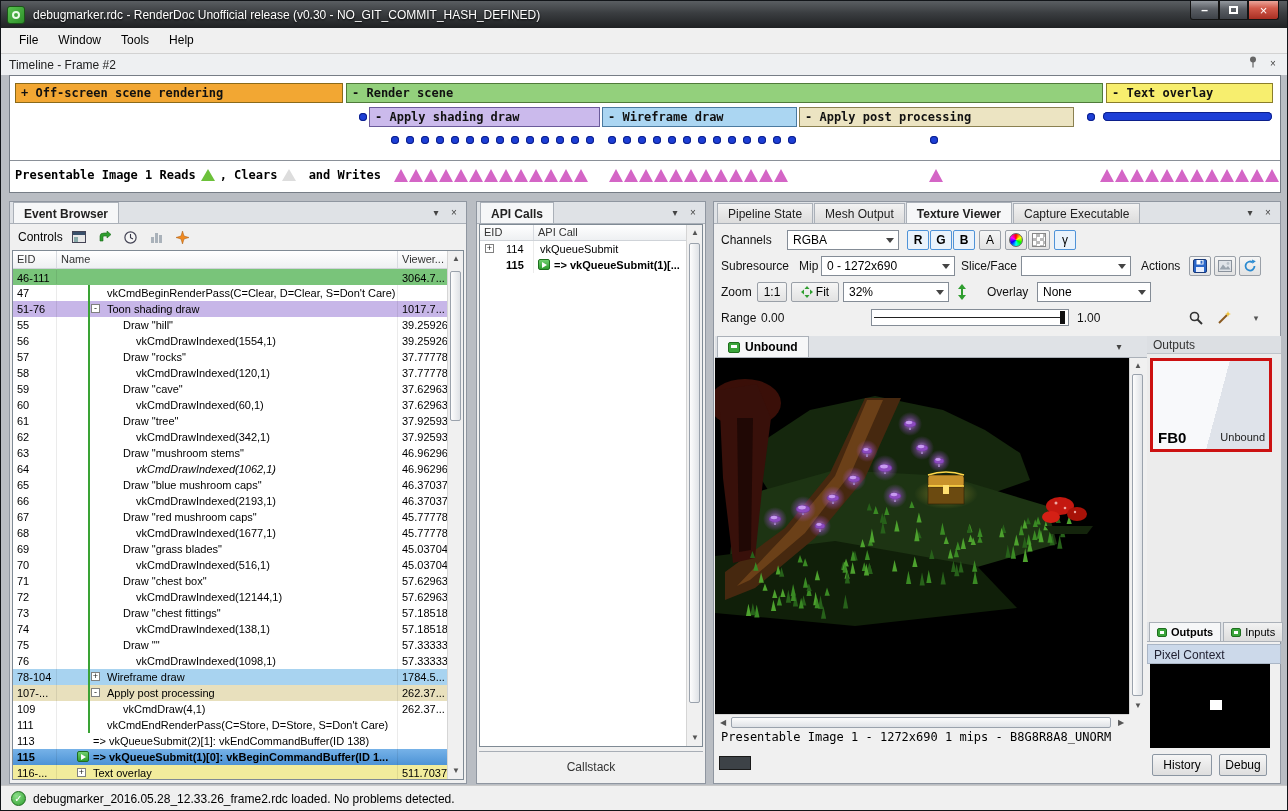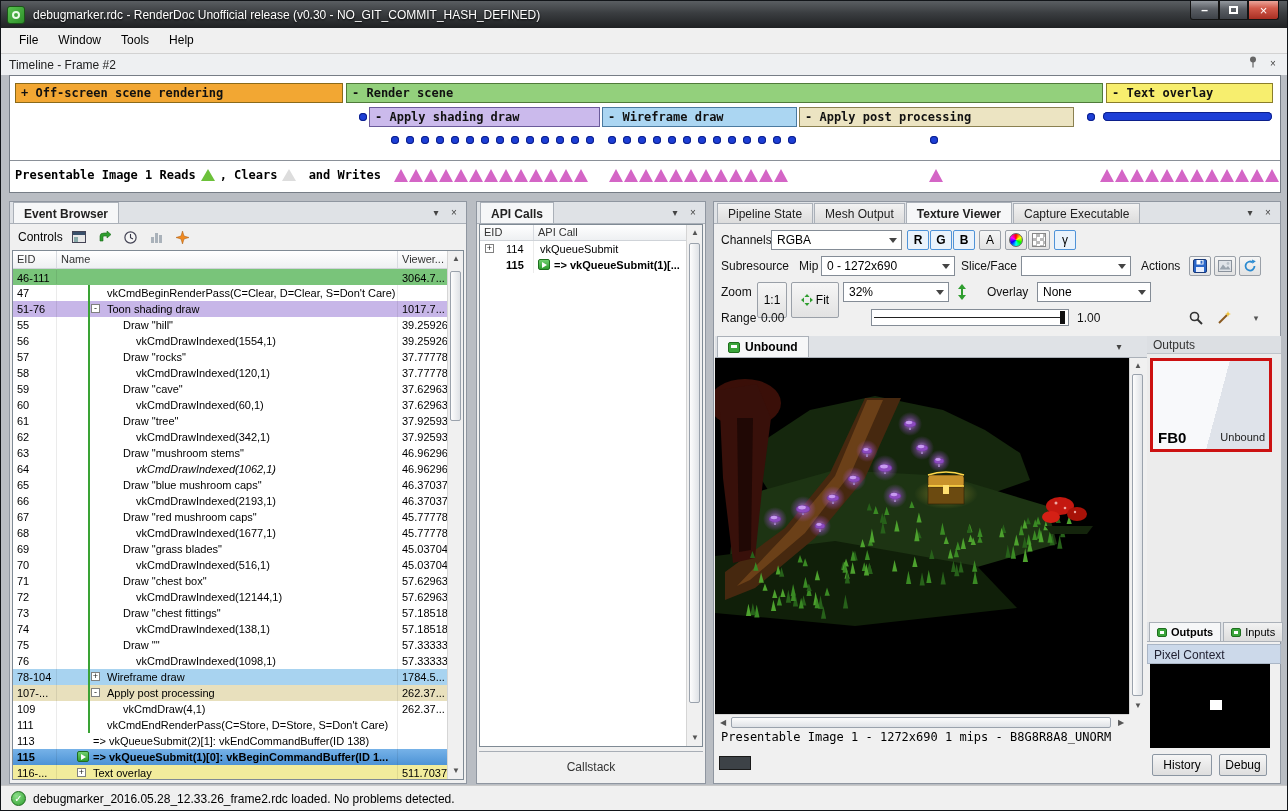--- a/index.html
+++ b/index.html
@@ -87,21 +87,21 @@
 .api-callstack{position:absolute;left:2px;top:549px;right:2px;bottom:2px;border-top:1px solid #a8aeb6;background:#f0f0f0;text-align: center;color:#333;padding-top:8px}
 
 
 .rp-tools{position:absolute;left:1px;top:22px;width:565px;height:112px}
 .trow{position:absolute;left:0;right:0;height:24px}
 .tlabel{position:absolute;top:5px;color:#111;white-space:nowrap}
 .combo{position:absolute;top:2px;height:20px;background:#fff;border:1px solid #848c96;display:flex;align-items:center;padding:0 16px 0 5px;overflow:hidden;white-space:nowrap}
 .carrow{position:absolute;right:4px;top:7px;width:0;height:0;border-left:4px solid transparent;border-right:4px solid transparent;border-top:5px solid #444}
 .tbtn{position:absolute;top:2px;width:22px;height:20px;background:linear-gradient(#f6f6f6,#e2e2e2);border:1px solid #9aa0a8;display:flex;align-items:center;justify-content:center;border-radius:2px}
 .tbtn.on{background:#eaf3fc;border:1px solid #4f93d8}
-.pbtn{position:absolute;top:2px;height:36px;background:linear-gradient(#f6f6f6,#e2e2e2);border:1px solid #9aa0a8;display:flex;align-items:center;justify-content:center;gap:3px;border-radius:2px;padding:0 6px;white-space:nowrap}
+.pbtn{position:absolute;top:2px;height:20px;background:linear-gradient(#f6f6f6,#e2e2e2);border:1px solid #9aa0a8;display:flex;align-items:center;justify-content:center;gap:3px;border-radius:2px;padding:0 6px;white-space:nowrap}
 .wheel{width:14px;height:14px;border-radius:50%;background:conic-gradient(#f00,#ff0,#0f0,#0ff,#00f,#f0f,#f00);border:1px solid #666}
 .checker{width:14px;height:14px;border:1px solid #888;background:repeating-conic-gradient(#b9b9b9 0 25%,#ffffff 0 50%) 0 0/7px 7px}
 .rtrack{position:absolute;top:3px;height:17px;background:#fff;border:1px solid #848c96}
 .rline{position:absolute;left:2px;right:6px;top:7px;height:1px;background:#222}
 .rhandle{position:absolute;top:1px;width:5px;height:13px;background:#111}
 
 .tex-wrap{position:absolute;left:1px;top:134px;width:432px;height:447px}
 .texstrip{position:absolute;left:0;top:0;right:0;height:22px;background:#dfe2e6;border-bottom:1px solid #aab0b8;display:flex;padding-left:2px}
 .textab{display:flex;align-items:center;gap:5px;padding:0 10px;border:1px solid #aab0b8;border-bottom:none;background:#f6f7f8;font-weight:bold}
 .gwin{width:12px;height:11px;background:#3aa53a;border:1px solid #1e6e1e;border-radius:2px;position:relative}
@@ -614,21 +614,21 @@
       <div class="tabicons">
         <div class="tb-ico">▾</div>
         <div class="tb-ico">×</div>
       </div>
     </div>
 
     <div class="rp-tools">
 
       <div class="trow" style="top:4px">
         <span class="tlabel" style="left:6px">Channels</span>
-        <div class="combo" style="left:56px;width:131px">
+        <div class="combo" style="left:72px;width:112px">
           <span>RGBA</span>
           <span class="carrow"></span>
         </div>
         <div class="tbtn on" style="left:192px">
             <b>R</b>
           </div>
         <div class="tbtn on" style="left:215px">
             <b>G</b>
           </div>
         <div class="tbtn on" style="left:238px">

